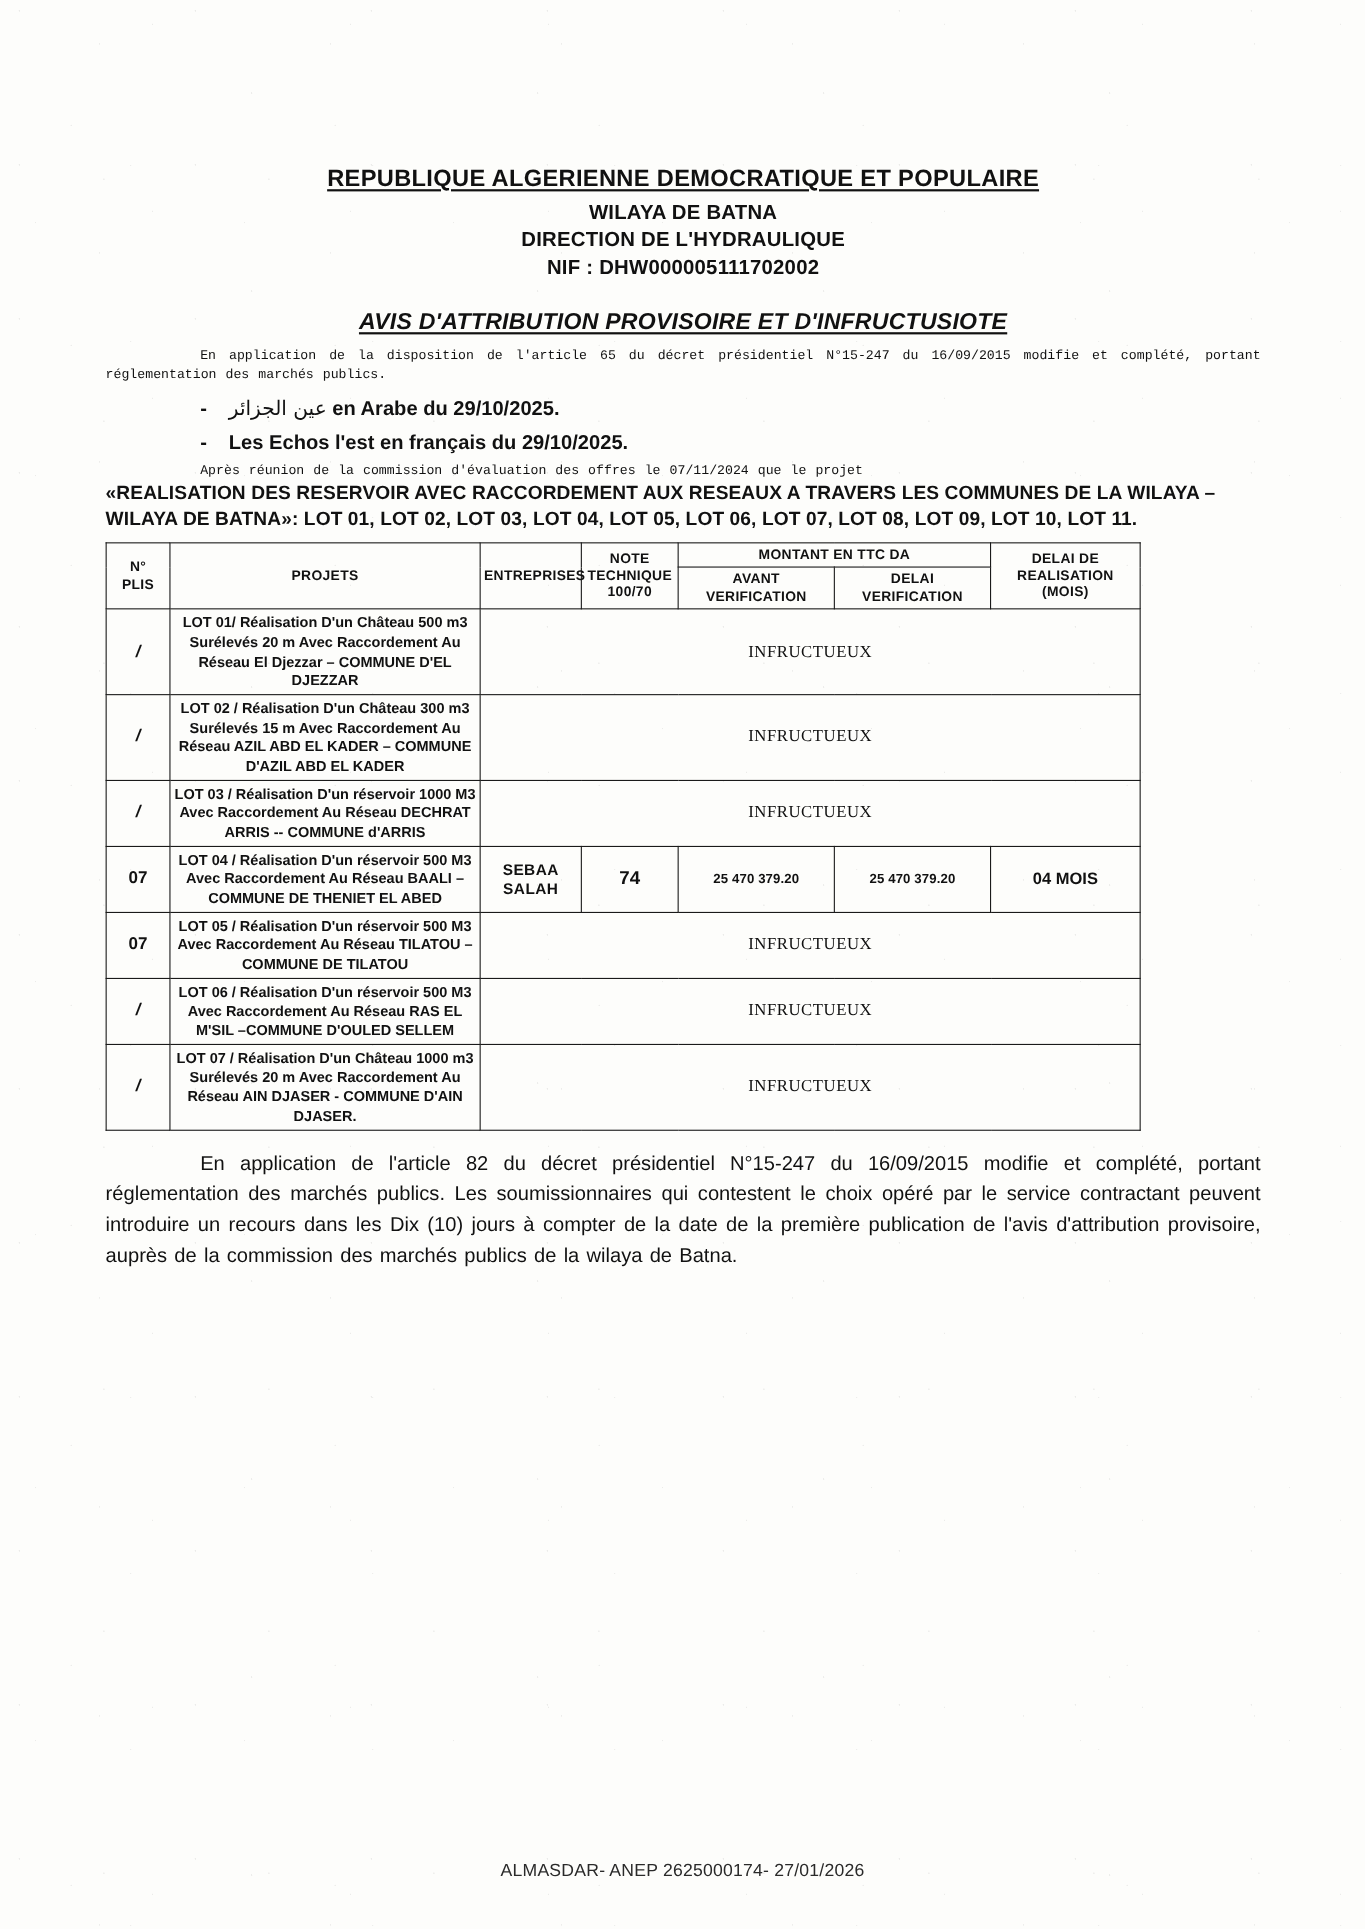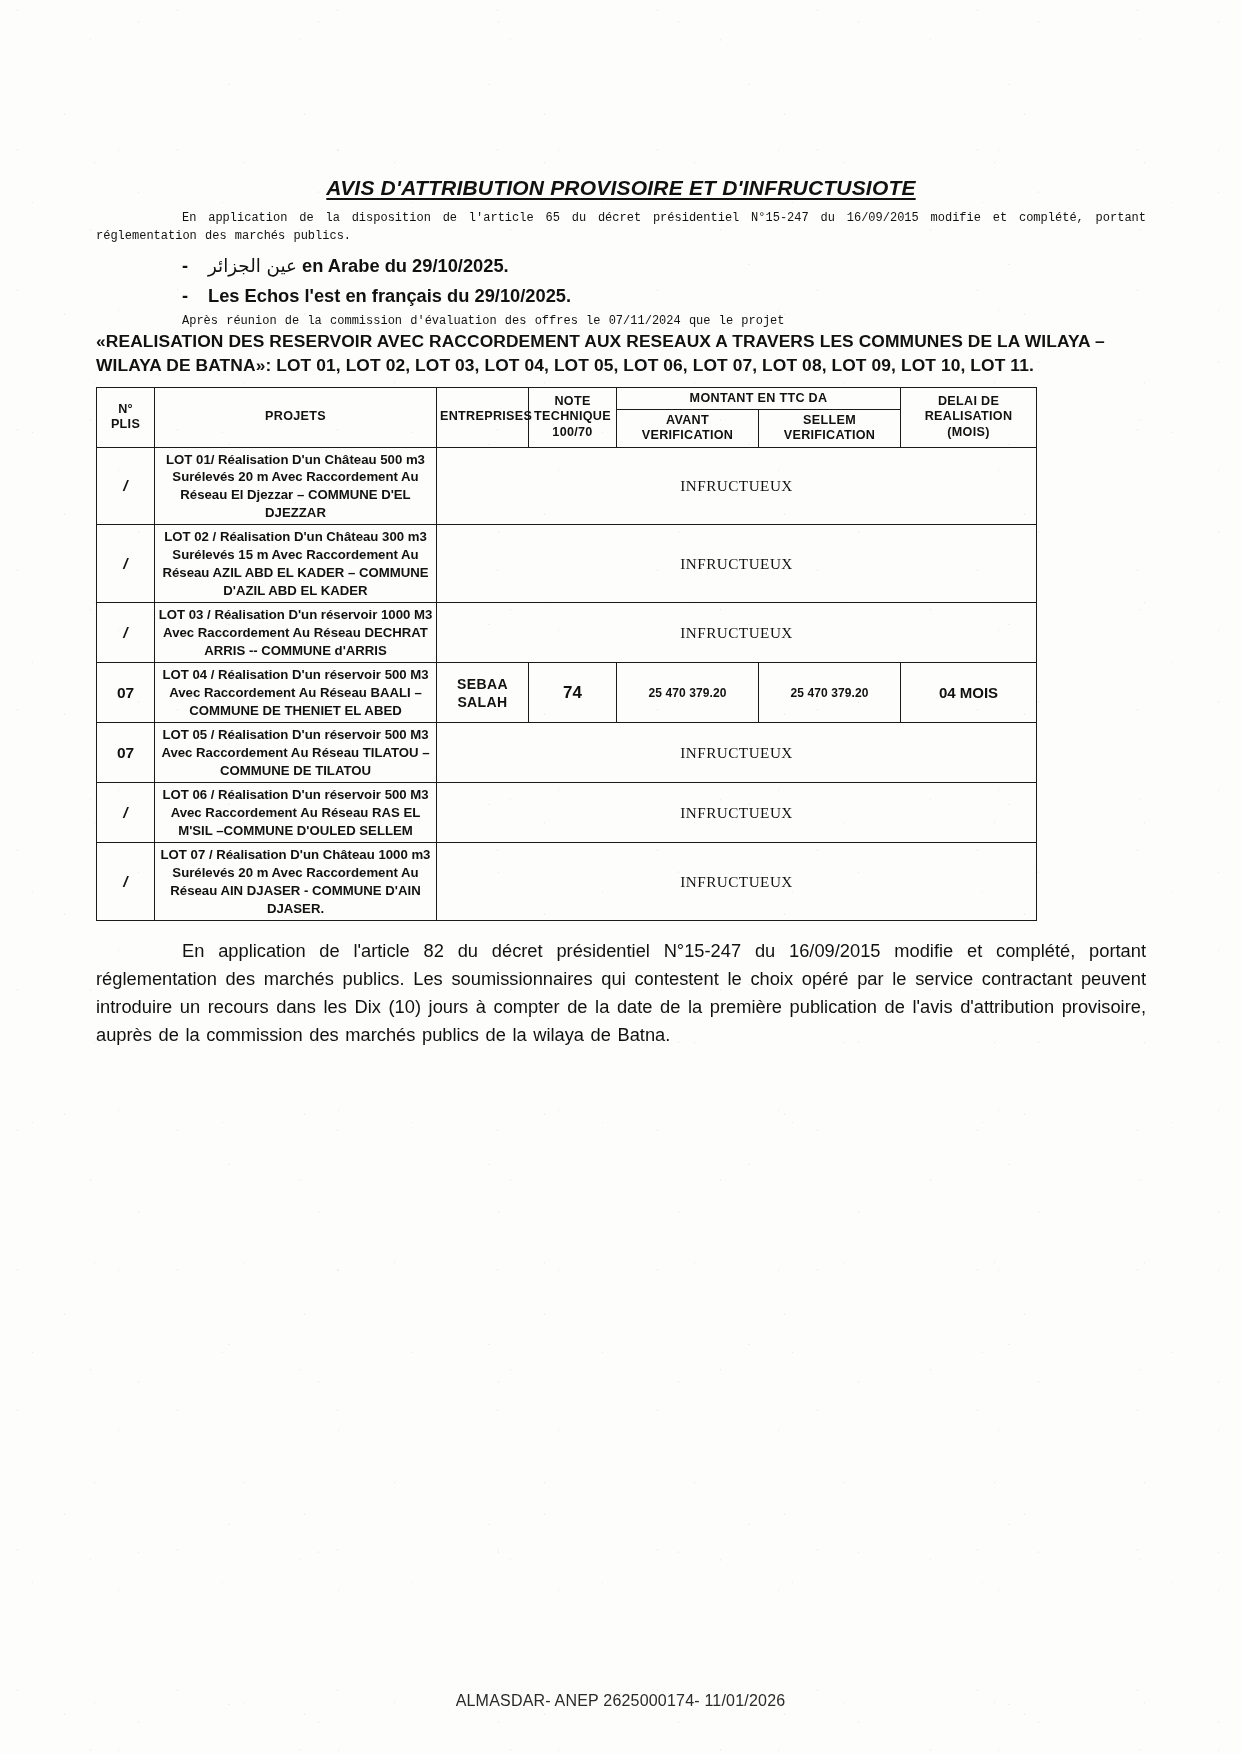--- a/index.html
+++ b/index.html
@@ -196,20 +196,26 @@
   }
 </style>
 </head>
 <body>
 
 <div class="page">
   <div class="grain"></div>
 
   <div class="content">
 
+    <div class="hdr">
+      <div class="hdr-main">REPUBLIQUE ALGERIENNE  DEMOCRATIQUE ET POPULAIRE</div>
+      <div class="hdr-sub">WILAYA DE BATNA</div>
+      <div class="hdr-sub">DIRECTION  DE L'HYDRAULIQUE</div>
+      <div class="hdr-sub">NIF : DHW000005111702002</div>
+    </div>
 
     <div class="title">AVIS D'ATTRIBUTION PROVISOIRE ET D'INFRUCTUSIOTE</div>
 
     <div class="para indent">En application de la disposition de l'article 65 du décret présidentiel N°15-247 du 16/09/2015 modifie et complété,  portant réglementation des marchés publics.</div>
 
     <ul class="bullets">
       <li>
         <span class="dash">-</span>
         <span class="btext">
           <span class="ar">عين الجزائر</span>
@@ -257,21 +263,21 @@
             <div>REALISATION</div>
             <div>(MOIS)</div>
           </th>
         </tr>
         <tr>
           <th>
             <div>AVANT</div>
             <div>VERIFICATION</div>
           </th>
           <th>
-            <div>SELLEM</div>
+            <div>DELAI</div>
             <div>VERIFICATION</div>
           </th>
         </tr>
       </thead>
       <tbody>
           <tr>
             <td class="npli">/</td>
             <td class="proj">LOT 01/ Réalisation D'un Château 500 m3  Surélevés 20 m  Avec Raccordement Au Réseau El Djezzar –   COMMUNE D'EL DJEZZAR</td>
             <td class="infr" colspan="5">INFRUCTUEUX</td>
           </tr>
@@ -311,14 +317,14 @@
           </tr>
         </tbody>
     </table>
 
     <div class="closing">
       <span class="lead"></span><span>En application de l'article 82 du décret présidentiel N°15-247 du 16/09/2015 modifie et complété,  portant réglementation des marchés publics. Les soumissionnaires qui contestent le choix opéré par le service contractant peuvent introduire un recours  dans les Dix (10) jours à compter de la date de la première publication de l'avis d'attribution provisoire, auprès de la commission des marchés publics de la wilaya de Batna.</span>
     </div>
 
   </div>
 
-  <div class="footer">ALMASDAR- ANEP 2625000174- 11/01/2026</div>
+  <div class="footer">ALMASDAR- ANEP 2625000174- 27/01/2026</div>
 </div>
 
 </body></html>

